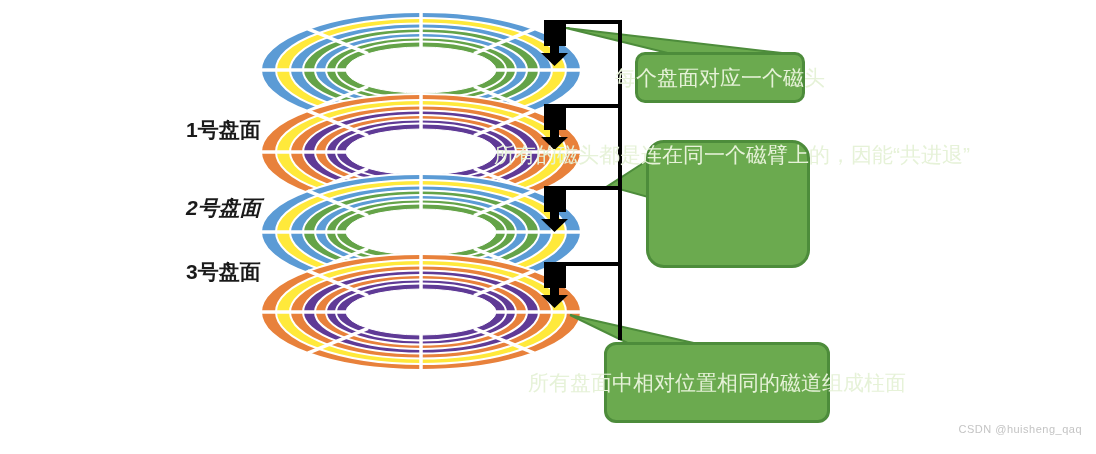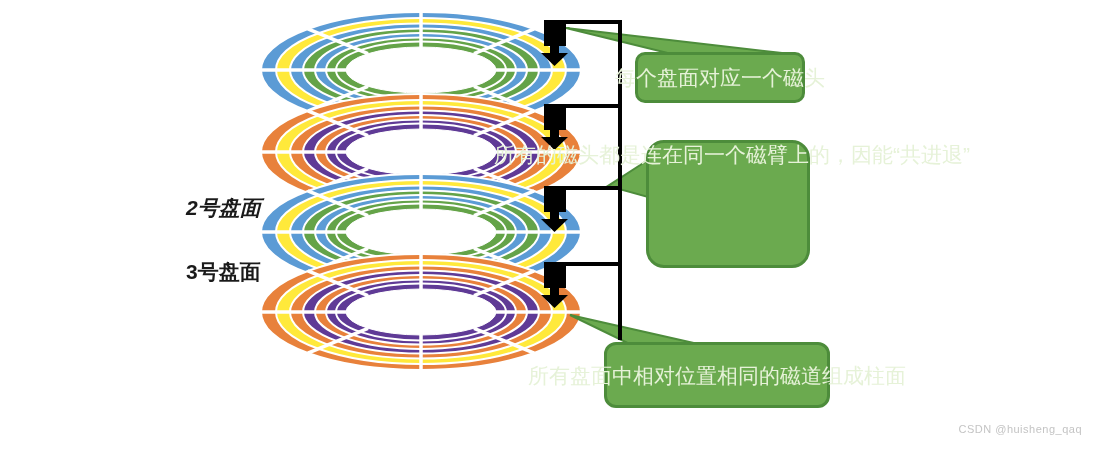--- a/index.html
+++ b/index.html
@@ -7,21 +7,21 @@
          font-family:"Liberation Sans", sans-serif;}
   .stage svg{position:absolute;left:0;top:0;}
   .plabel{position:absolute;left:186px;font-size:21px;font-weight:600;color:#1a1a1a;white-space:nowrap;}
   .plabel.p0{top:32px;} .plabel.p1{top:116px;} .plabel.p2{top:194px;font-style:italic;} .plabel.p3{top:258px;}
   .callout{position:absolute;box-sizing:border-box;border:3px solid #4D8C3B;background:#6BAA4F;
            color:#E6F2D8;display:flex;flex-direction:row;justify-content:center;align-items:center;}
   .callout .cline{white-space:nowrap;}
   .c1{left:635px;top:52px;width:170px;height:51px;border-radius:10px;font-size:21px;line-height:24px;}
   .c2{left:646px;top:140px;width:164px;height:128px;border-radius:18px;font-size:21px;line-height:23.5px;
       align-items:flex-start;padding-left:8px;}
-  .c3{left:604px;top:342px;width:226px;height:66px;border-radius:12px;font-size:21px;line-height:27px;}
+  .c3{left:604px;top:342px;width:226px;height:81px;border-radius:12px;font-size:21px;line-height:27px;}
   .watermark{position:absolute;right:14px;top:423px;font-size:11px;color:#c4c4c4;letter-spacing:0.5px;}
 </style>
 </head>
 <body>
 
 <div class="stage">
 
   <svg id="diagram-svg" width="1096" height="454" viewBox="0 0 1096 454">
       <ellipse cx="421" cy="70" rx="160" ry="58" fill="#5B9BD5" stroke="#ffffff" stroke-width="2"></ellipse>
       <ellipse cx="421" cy="70" rx="145" ry="52" fill="#FFE93B" stroke="#ffffff" stroke-width="2"></ellipse>
@@ -102,20 +102,21 @@
       <line x1="564" y1="188" x2="622" y2="188" stroke="#000000" stroke-width="4"></line>
       <rect x="544" y="186" width="22" height="26" fill="#000000"></rect>
       <rect x="550" y="212" width="9" height="7" fill="#000000"></rect>
       <polygon points="541,219 568,219 554.5,232" fill="#000000"></polygon>
       <line x1="564" y1="264" x2="622" y2="264" stroke="#000000" stroke-width="4"></line>
       <rect x="544" y="262" width="22" height="26" fill="#000000"></rect>
       <rect x="550" y="288" width="9" height="7" fill="#000000"></rect>
       <polygon points="541,295 568,295 554.5,308" fill="#000000"></polygon>
     </svg>
 
+  <div class="plabel p1">1号盘面</div>
   <div class="plabel p2">2号盘面</div>
   <div class="plabel p3">3号盘面</div>
 
   <div class="callout c1">
     <div class="cline">每个盘面对应一</div>
     <div class="cline">个磁头</div>
   </div>
 
   <div class="callout c2">
     <div class="cline">所有的磁头都</div>

